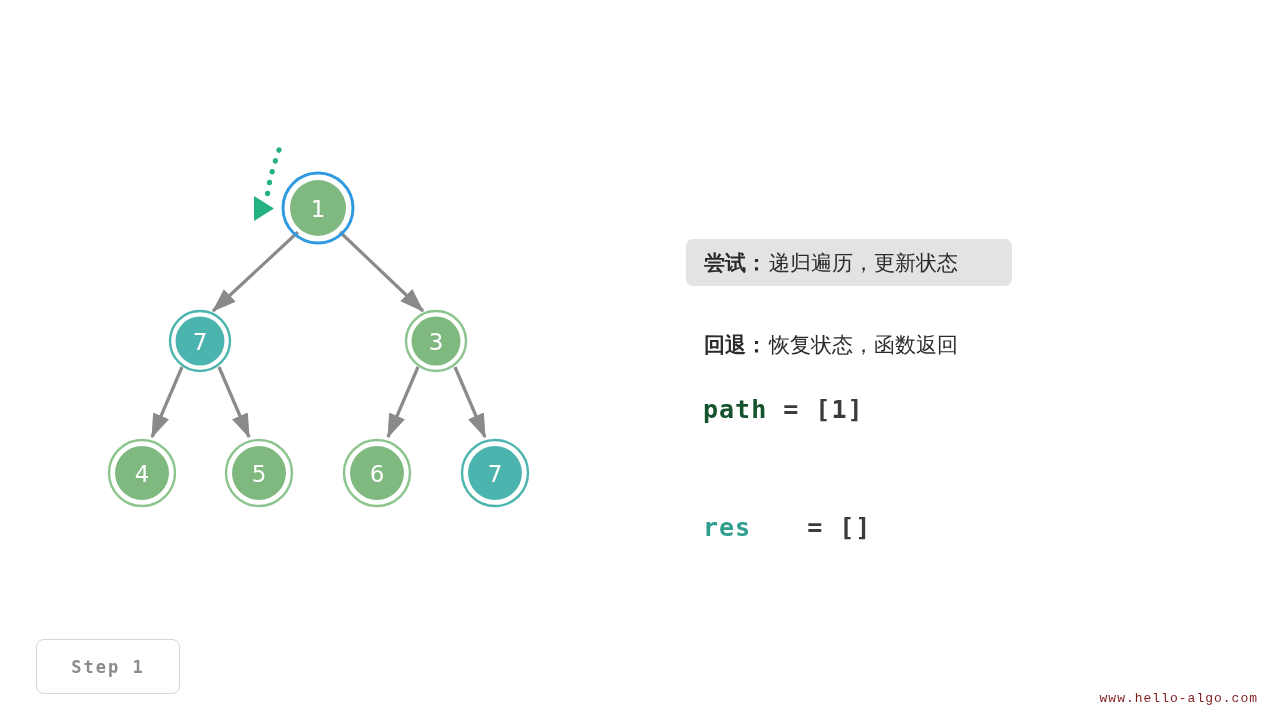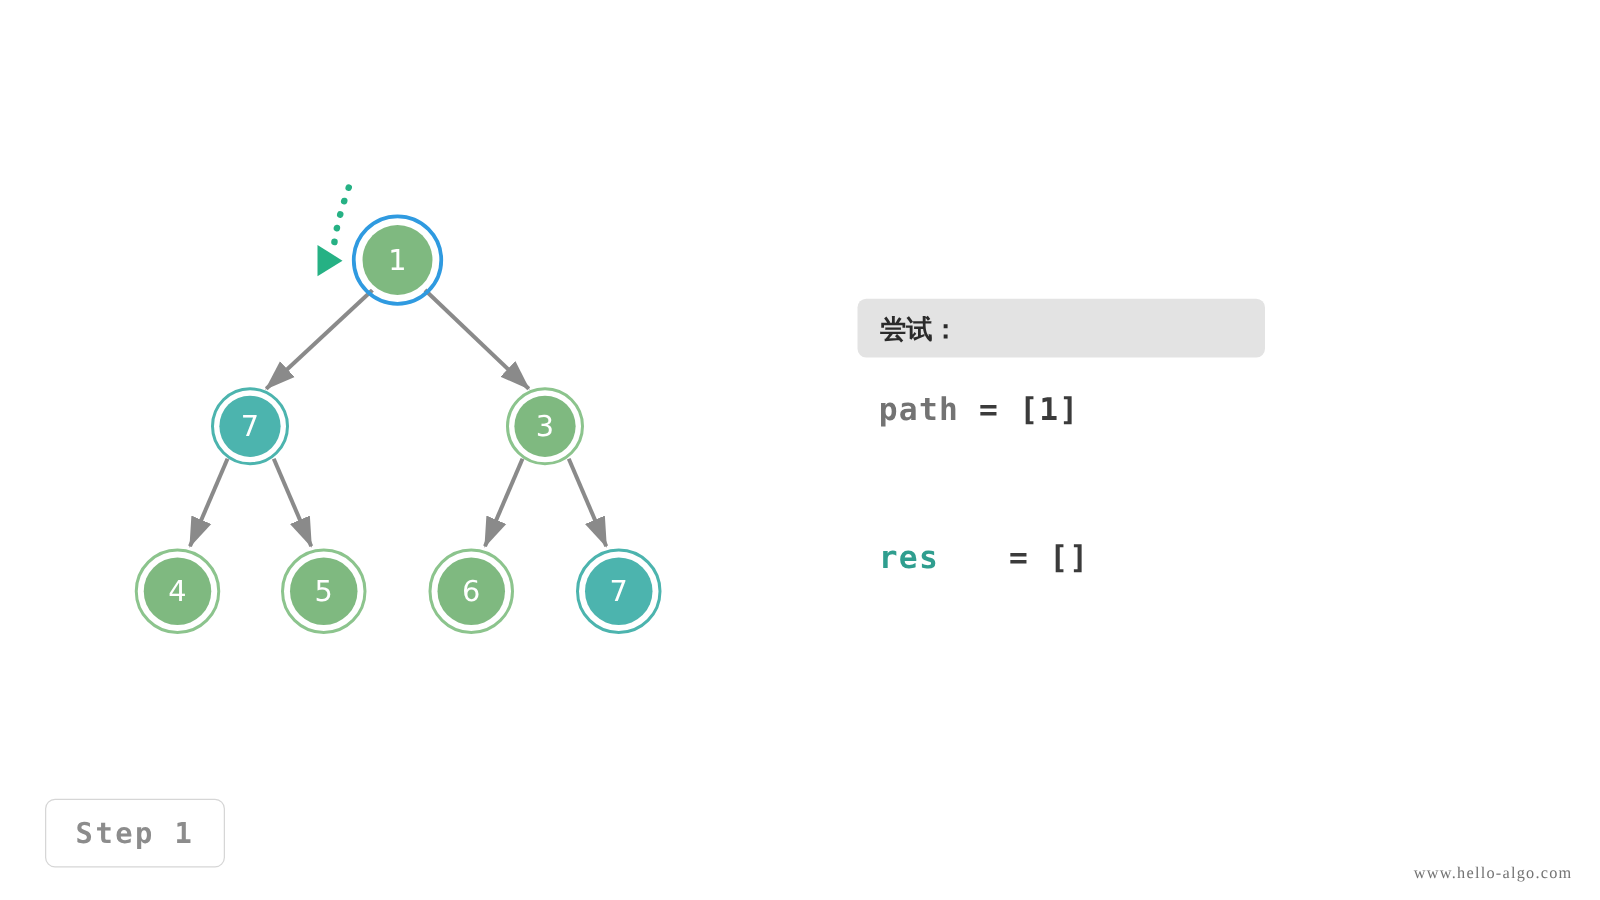--- a/index.html
+++ b/index.html
@@ -75,54 +75,54 @@
     font-weight: bold;
     letter-spacing: 1px;
     white-space: pre;
     display: flex;
     align-items: center;
     height: 40px;
     padding-left: 17px;
   }
   #code-path-row { margin-top: 21px; }
   #code-res-row  { margin-top: 78px; gap: 40px; }
-  .var-path { color: #737373; }
+  .var-path { color: #14532d; }
   .var-res  { color: #2f9e8f; }
   .code-rest { color: #3b3b3b; font-weight: bold; }
 
   
   #step-badge {
     position: absolute;
     left: 36px;
     top: 639px;
     width: 144px;
     height: 55px;
     border: 1px solid #d6d6d6;
     border-radius: 8px;
     box-sizing: border-box;
     display: flex;
     align-items: center;
     justify-content: center;
     font-family: "DejaVu Sans Mono", monospace;
-    font-size: 23px;
+    font-size: 17px;
     font-weight: bold;
     letter-spacing: 2px;
     color: #8c8c8c;
     background: #ffffff;
   }
 
   
   #watermark {
     position: absolute;
     right: 22px;
     bottom: 14px;
-    font-family: Liberation Serif, serif;
+    font-family: Liberation Mono, monospace;
     font-size: 13px;
     letter-spacing: 1px;
-    color: #737373;
+    color: #7f1d1d;
   }
 </style>
 </head>
 <body>
 
 <div id="stage">
 
   <svg id="tree-svg" viewBox="0 0 660 620">
     <defs>
       <marker id="arrowGray" markerWidth="9" markerHeight="9" refX="7.2" refY="3.1" orient="auto" markerUnits="strokeWidth">
@@ -188,22 +188,27 @@
     <g>
       <path d="M279,150 C272,170 268,186 267,199" fill="none" stroke="#26b184" stroke-width="5.2" stroke-linecap="round" stroke-dasharray="0.2 11"></path>
       <path d="M254,196 L274,208.5 L254,221 z" fill="#26b184"></path>
     </g>
   </svg>
 
   <div id="panel">
 
     <div class="hint-row highlighted">
       <span class="hint-key">尝试：</span>
-    </div>
-
+      <span class="hint-val">递归遍历，更新状态</span>
+    </div>
+
+    <div class="hint-row">
+      <span class="hint-key">回退：</span>
+      <span class="hint-val">恢复状态，函数返回</span>
+    </div>
 
     <div class="code-row" id="code-path-row">
       <span class="var-path">path</span>
       <span class="code-rest"> = [1]</span>
     </div>
 
     <div class="code-row" id="code-res-row">
       <span class="var-res">res</span>
       <span class="code-rest"> = []</span>
     </div>

